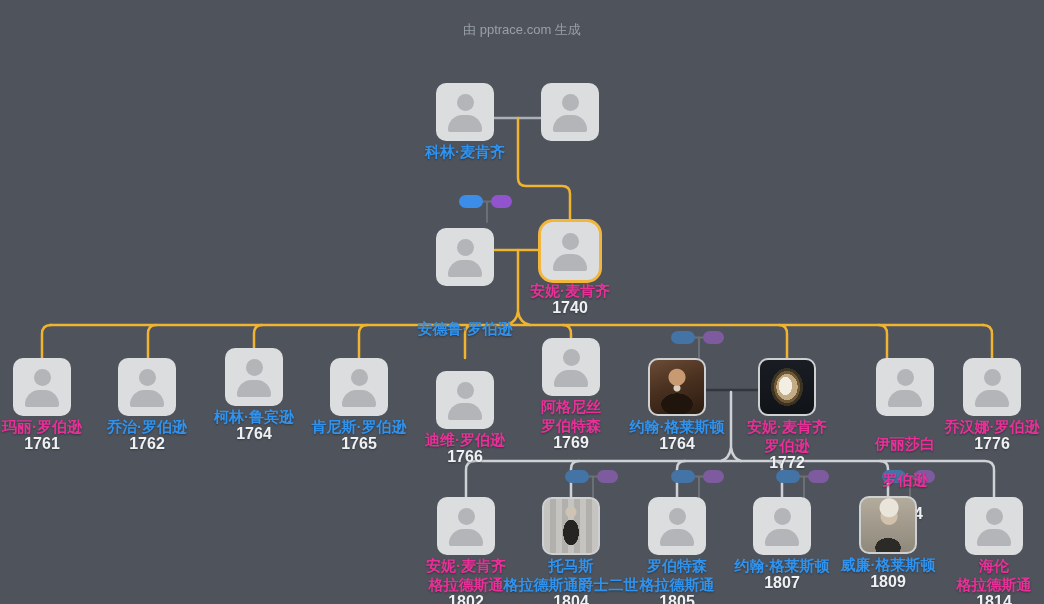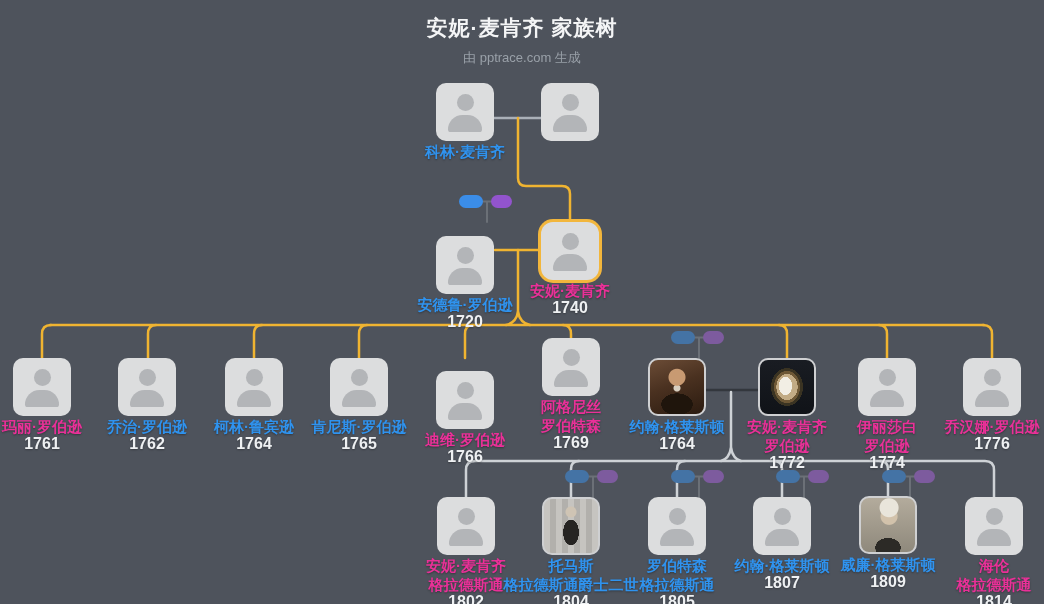--- a/index.html
+++ b/index.html
@@ -131,36 +131,35 @@
         <rect x="776" y="470" width="24" height="13" rx="6.5" fill="#4473a5"></rect>
         <rect x="808" y="470" width="21" height="13" rx="6.5" fill="#7d5b9e"></rect>
       </g>
       <g data-interactable="true">
         <path d="M904,476.5 H916 M910,476.5 V497" stroke="#6b7077" stroke-width="2" fill="none" stroke-linecap="round"></path>
         <rect x="882" y="470" width="24" height="13" rx="6.5" fill="#4473a5"></rect>
         <rect x="914" y="470" width="21" height="13" rx="6.5" fill="#7d5b9e"></rect>
       </g>
     </svg>
   <div class="header" data-interactable="false">
-    <h1 data-interactable="false">安妮·麦肯齐 家族树</h1>
     <div class="sub" data-interactable="false">由 pptrace.com 生成</div>
   </div>
   <div id="nodes" data-interactable="false">
       <div class="person-card" data-interactable="false" style="left: 380px; top: 83px;">
         <div class="person-box" data-interactable="true">
           <div class="avatar-glyph" data-interactable="false"></div>
         </div>
         <div class="person-name male" data-interactable="false">科林·麦肯齐</div>
       </div>
       <div class="person-card" data-interactable="false" style="left: 485px; top: 83px;">
         <div class="person-box" data-interactable="true">
           <div class="avatar-glyph" data-interactable="false"></div>
         </div>
       </div>
-      <div class="person-card" data-interactable="false" style="left: 380px; top: 236px;">
+      <div class="person-card" data-interactable="false" style="left: 380px; top: 228px; gap: 32px;">
         <div class="person-box" data-interactable="true">
           <div class="avatar-glyph" data-interactable="false"></div>
         </div>
         <div class="person-name male" data-interactable="false">安德鲁·罗伯逊</div>
         <div class="person-year" data-interactable="false">1720</div>
       </div>
       <div class="person-card" data-interactable="false" style="left: 485px; top: 222px;">
         <div class="person-box highlighted" data-interactable="true">
           <div class="avatar-glyph" data-interactable="false"></div>
         </div>
@@ -174,21 +173,21 @@
         <div class="person-name female" data-interactable="false">玛丽·罗伯逊</div>
         <div class="person-year" data-interactable="false">1761</div>
       </div>
       <div class="person-card" data-interactable="false" style="left: 62px; top: 358px;">
         <div class="person-box" data-interactable="true">
           <div class="avatar-glyph" data-interactable="false"></div>
         </div>
         <div class="person-name male" data-interactable="false">乔治·罗伯逊</div>
         <div class="person-year" data-interactable="false">1762</div>
       </div>
-      <div class="person-card" data-interactable="false" style="left: 169px; top: 358px;">
+      <div class="person-card" data-interactable="false" style="left: 169px; top: 348px;">
         <div class="person-box" data-interactable="true">
           <div class="avatar-glyph" data-interactable="false"></div>
         </div>
         <div class="person-name male" data-interactable="false">柯林·鲁宾逊</div>
         <div class="person-year" data-interactable="false">1764</div>
       </div>
       <div class="person-card" data-interactable="false" style="left: 274px; top: 358px;">
         <div class="person-box" data-interactable="true">
           <div class="avatar-glyph" data-interactable="false"></div>
         </div>
@@ -214,21 +213,21 @@
         <div class="portrait photo-john-painting" data-interactable="true"></div>
         <div class="person-name male" data-interactable="false">约翰·格莱斯顿</div>
         <div class="person-year" data-interactable="false">1764</div>
       </div>
       <div class="person-card" data-interactable="false" style="left: 702px; top: 358px;">
         <div class="portrait photo-cameo" data-interactable="true"></div>
         <div class="person-name female" data-interactable="false">安妮·麦肯齐</div>
         <div class="person-name female" data-interactable="false">罗伯逊</div>
         <div class="person-year" data-interactable="false">1772</div>
       </div>
-      <div class="person-card" data-interactable="false" style="left: 802px; top: 358px;">
+      <div class="person-card" data-interactable="false" style="left: 820px; top: 358px; gap: 17px;">
         <div class="person-box" data-interactable="true">
           <div class="avatar-glyph" data-interactable="false"></div>
         </div>
         <div class="person-name female" data-interactable="false">伊丽莎白</div>
         <div class="person-name female" data-interactable="false">罗伯逊</div>
         <div class="person-year" data-interactable="false">1774</div>
       </div>
       <div class="person-card" data-interactable="false" style="left: 907px; top: 358px;">
         <div class="person-box" data-interactable="true">
           <div class="avatar-glyph" data-interactable="false"></div>

